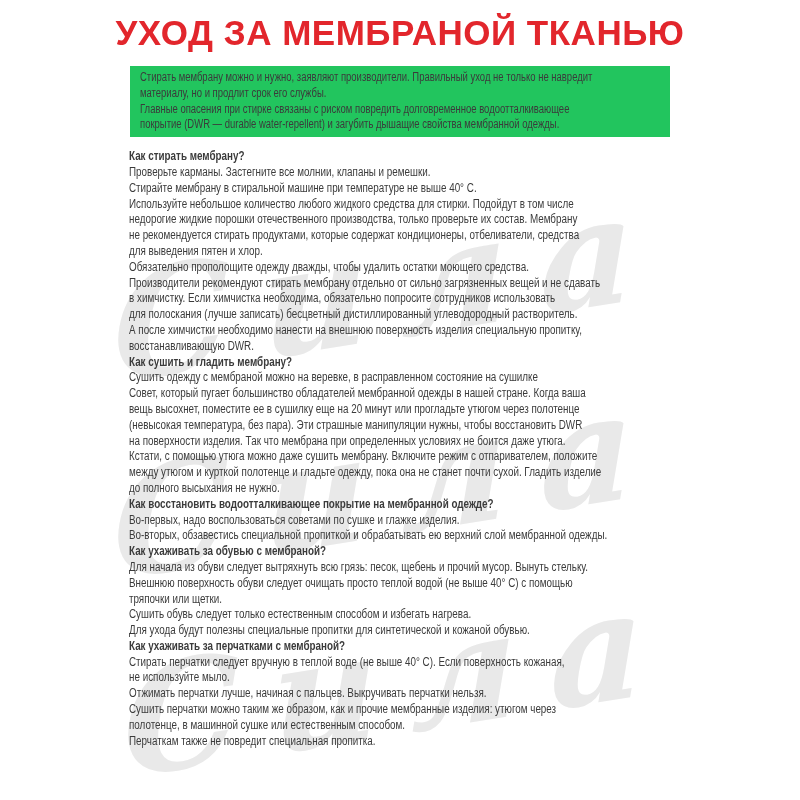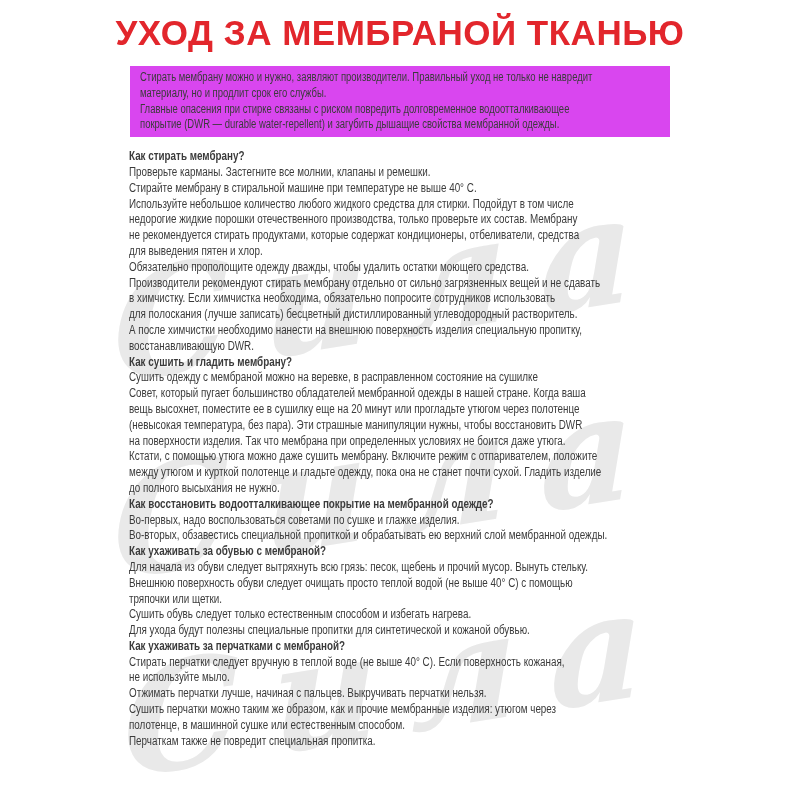--- a/index.html
+++ b/index.html
@@ -49,21 +49,21 @@
     font-size: 13px;
     font-weight: bold;
     color: #3a3a3a;
     letter-spacing: 0px;
   }
 
   .intro-box {
     margin: 15px auto 0 auto;
     width: 520px;
     padding: 4px 10px;
-    background: #d946ef;
+    background: #22c55e;
   }
 
   .content {
     margin: 12px auto 2px auto;
     width: 542px;
   }
 
   
   .pre {
     white-space: pre-line;

